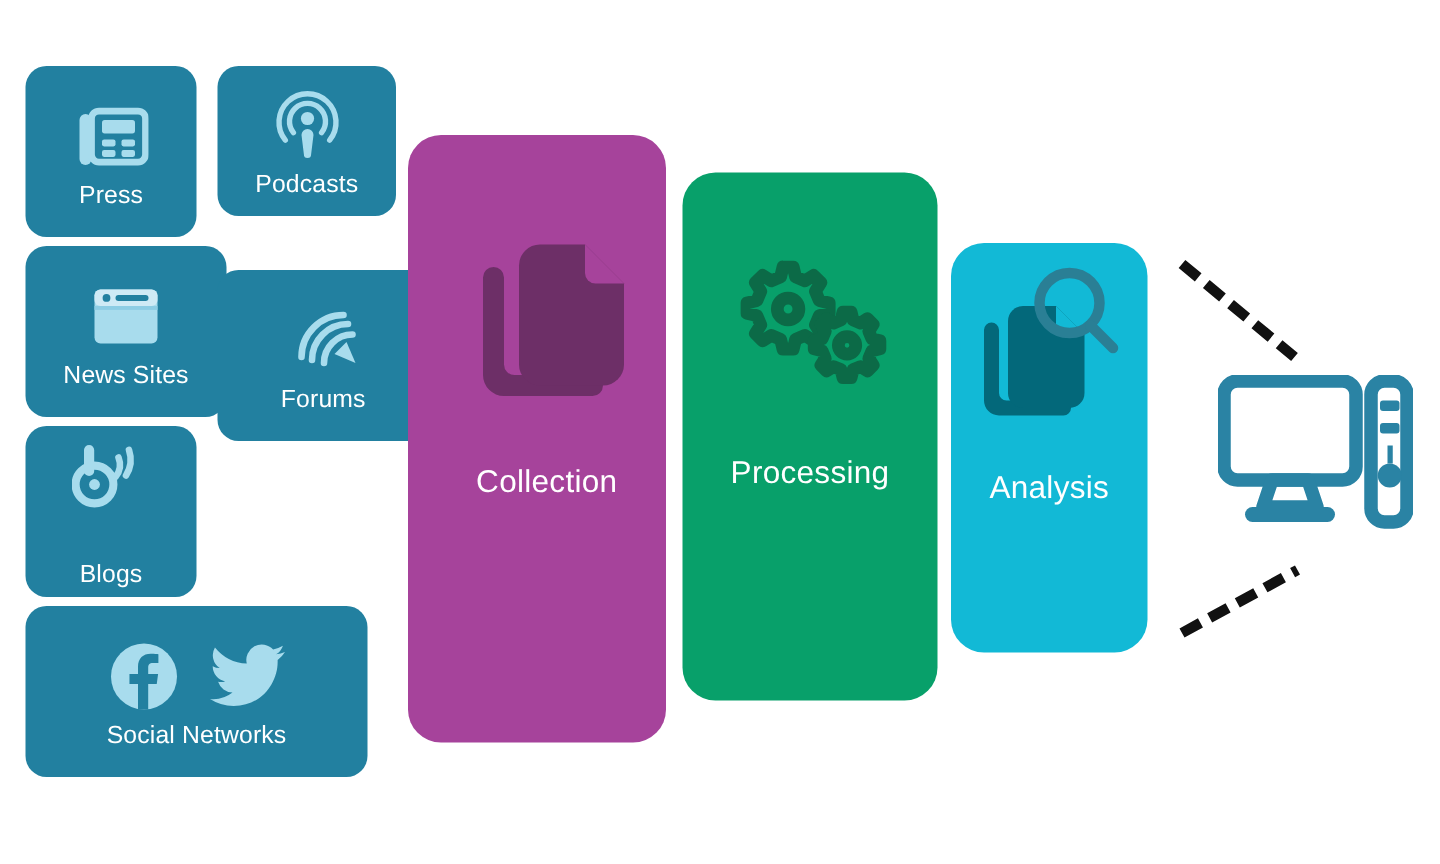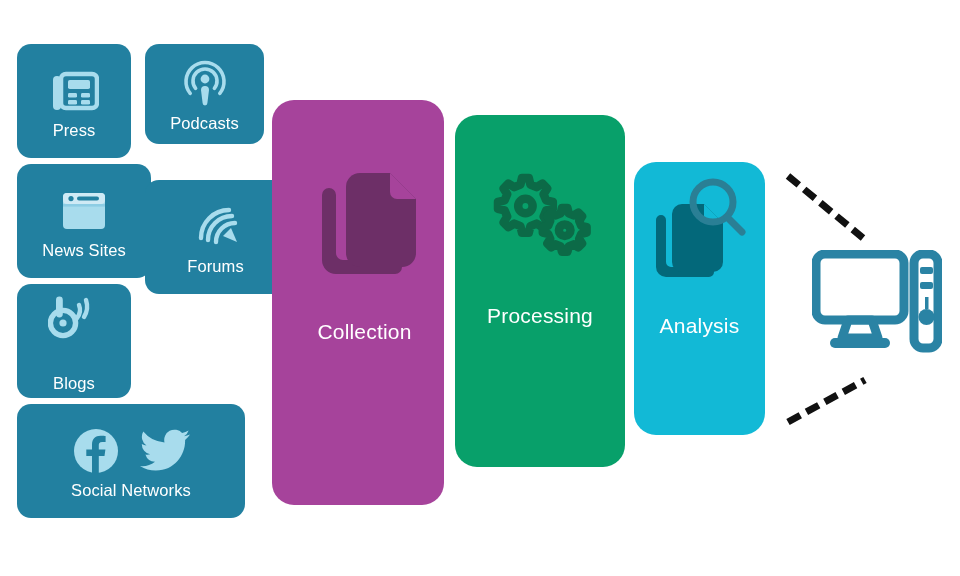--- a/index.html
+++ b/index.html
@@ -78,21 +78,21 @@
   }
   .panel .panel-label {
     color: #ffffff;
     font-size: 21px;
     line-height: 1.1;
     letter-spacing: 0.2px;
     white-space: nowrap;
   }
 
   #panel-collection {
-    left: 272px; top: 100px; width: 172px; height: 405px;
+    left: 272px; top: 90px; width: 172px; height: 405px;
     background: #a6439b;
     padding-left: 13px;
   }
   #panel-collection .panel-icon { margin-top: 65px; }
   #panel-collection .panel-label { margin-top: 37px; }
 
   #panel-processing {
     left: 455px; top: 115px; width: 170px; height: 352px;
     background: #08a06a;
   }

